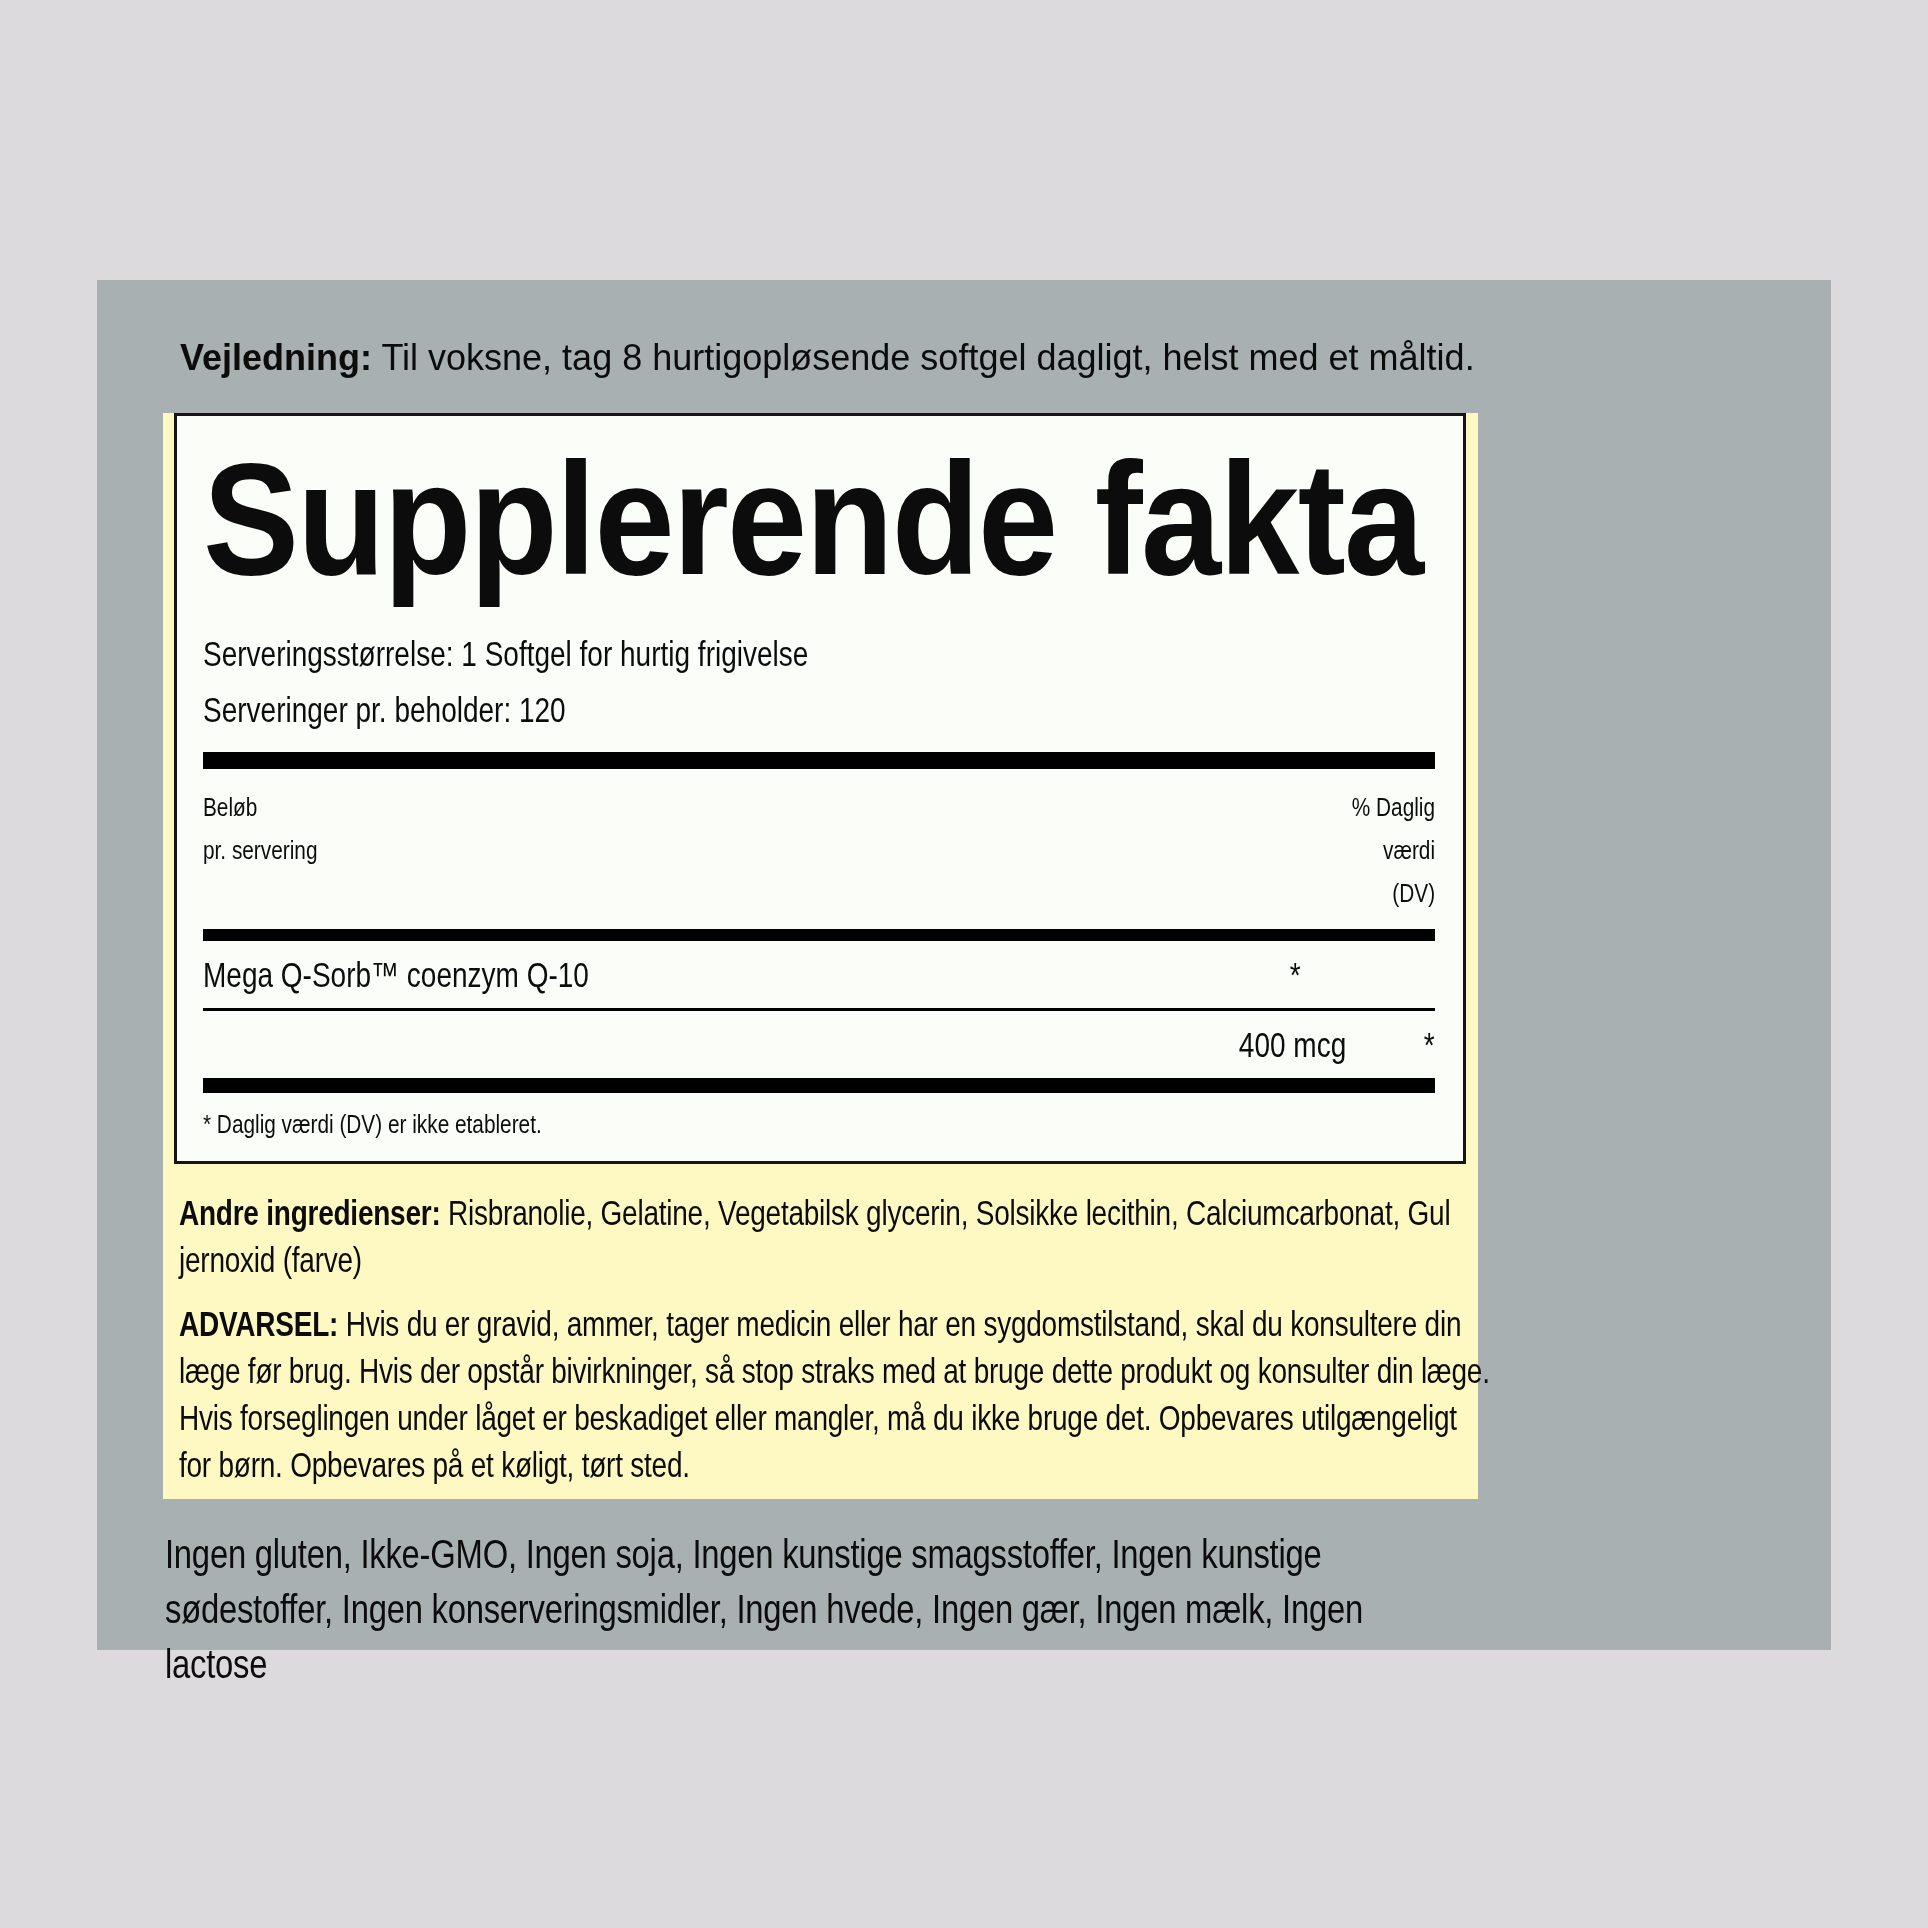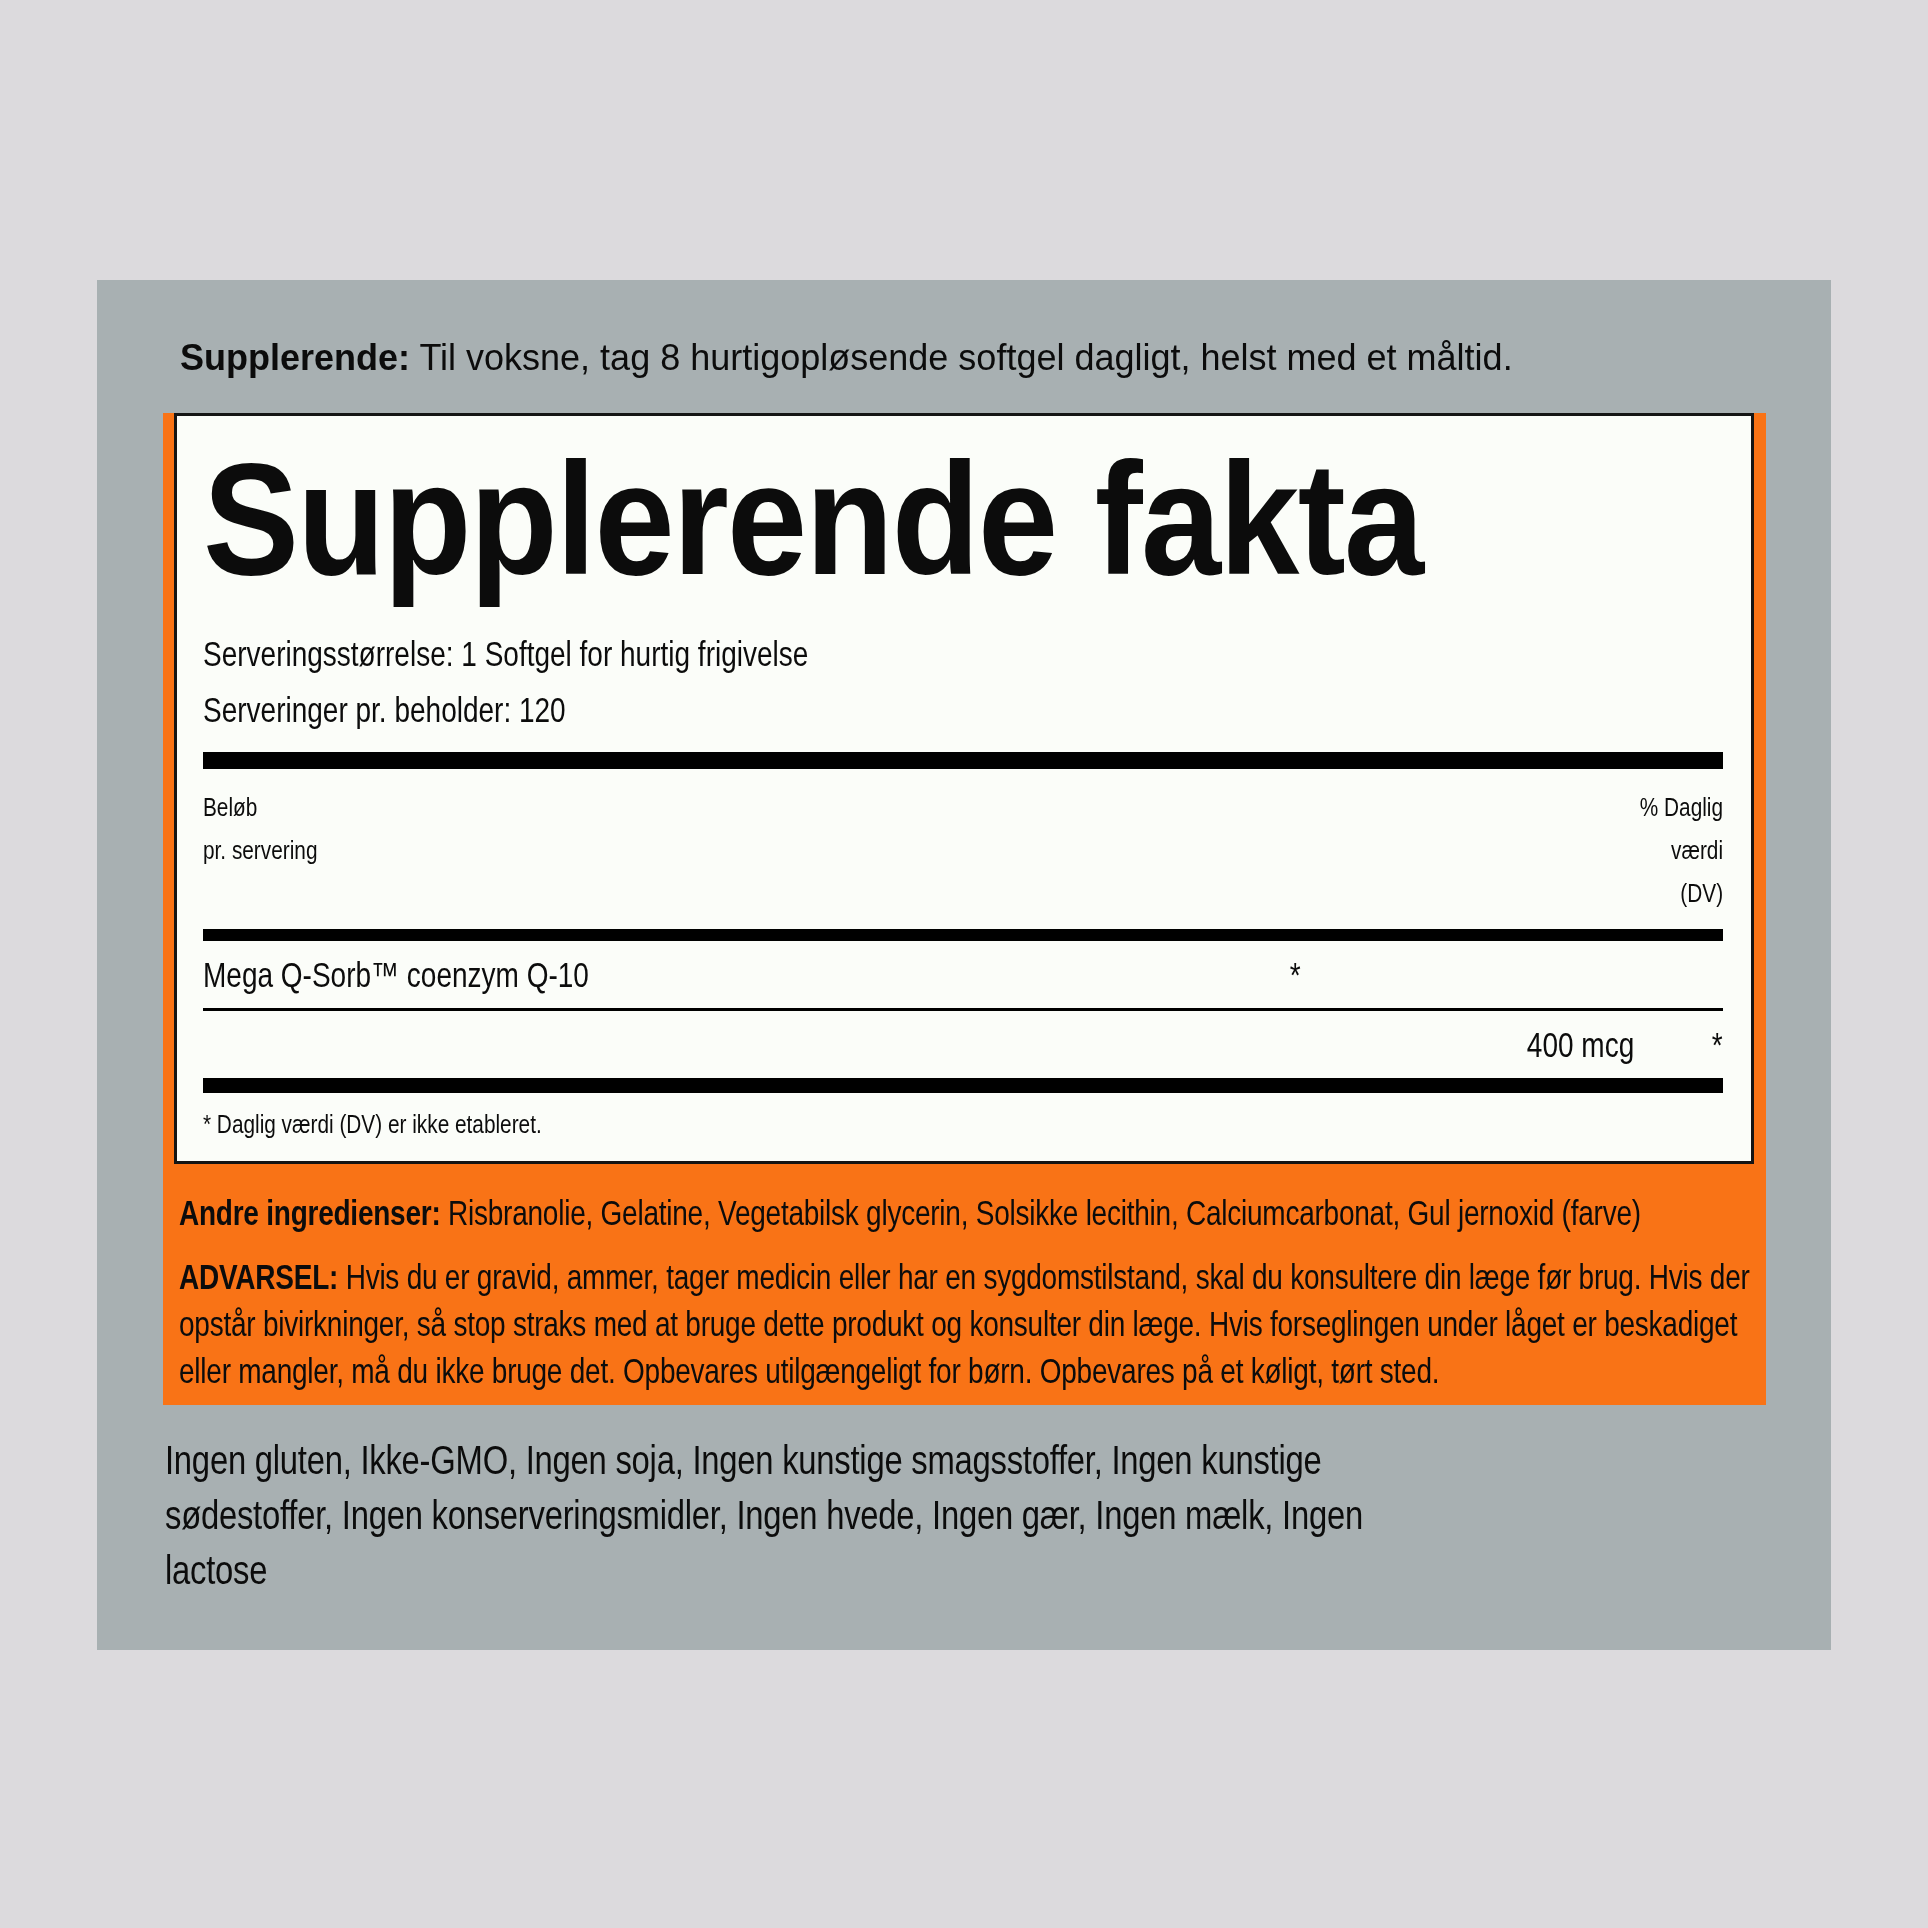--- a/index.html
+++ b/index.html
@@ -17,22 +17,22 @@
   }
   
   .cx  { transform:scaleX(0.8);  transform-origin:0 0;   width:125%; }
   .cxt { transform:scaleX(0.9);  transform-origin:0 0;   width:111%; }
   .cxr { transform:scaleX(0.8);  transform-origin:100% 0; }
 
   .directions { margin:0; padding:56px 0 0 83px; font-size:36px; line-height:43px; white-space:nowrap; }
   .lbl { font-weight:bold; }
 
   .white-area {
-    margin:34px 0 0 66px; width:1603px;
-    background:#f97316;
+    margin:34px 0 0 66px; width:1315px;
+    background:#fef9c3;
     padding-bottom:11.3px;
   }
   .facts-box {
     margin:11.3px 12.2px 0 11.3px;
     border:3.8px solid #151515;
     padding:19px 28px 0 26px;
     background:#fbfdf9;
   }
   .facts-title {
     font-size:160px; font-weight:bold; letter-spacing:-1.9px;
@@ -63,21 +63,21 @@
   .para { font-size:35px; line-height:47px; letter-spacing:-0.3px; margin:24.5px 15px 0 16px; }
   .para + .para { margin-top:17px; }
 
   .free-from { font-size:41px; line-height:55px; letter-spacing:-0.3px; margin:28px 0 0 68px; width:1596px; }
 </style>
 </head>
 <body>
 
 <div class="panel">
 
-  <p class="directions"><span class="lbl">Supplerende:</span> <span>Til voksne, tag 8 hurtigopløsende softgel dagligt, helst med et måltid.</span></p>
+  <p class="directions"><span class="lbl">Vejledning:</span> <span>Til voksne, tag 8 hurtigopløsende softgel dagligt, helst med et måltid.</span></p>
 
   <div class="white-area">
 
     <div class="facts-box">
 
       <h1 class="facts-title cxt">Supplerende fakta</h1>
 
       <p class="serving s1 cx">Serveringsstørrelse: 1 Softgel for hurtig frigivelse</p>
       <p class="serving s2 cx">Serveringer pr. beholder: 120</p>
 

